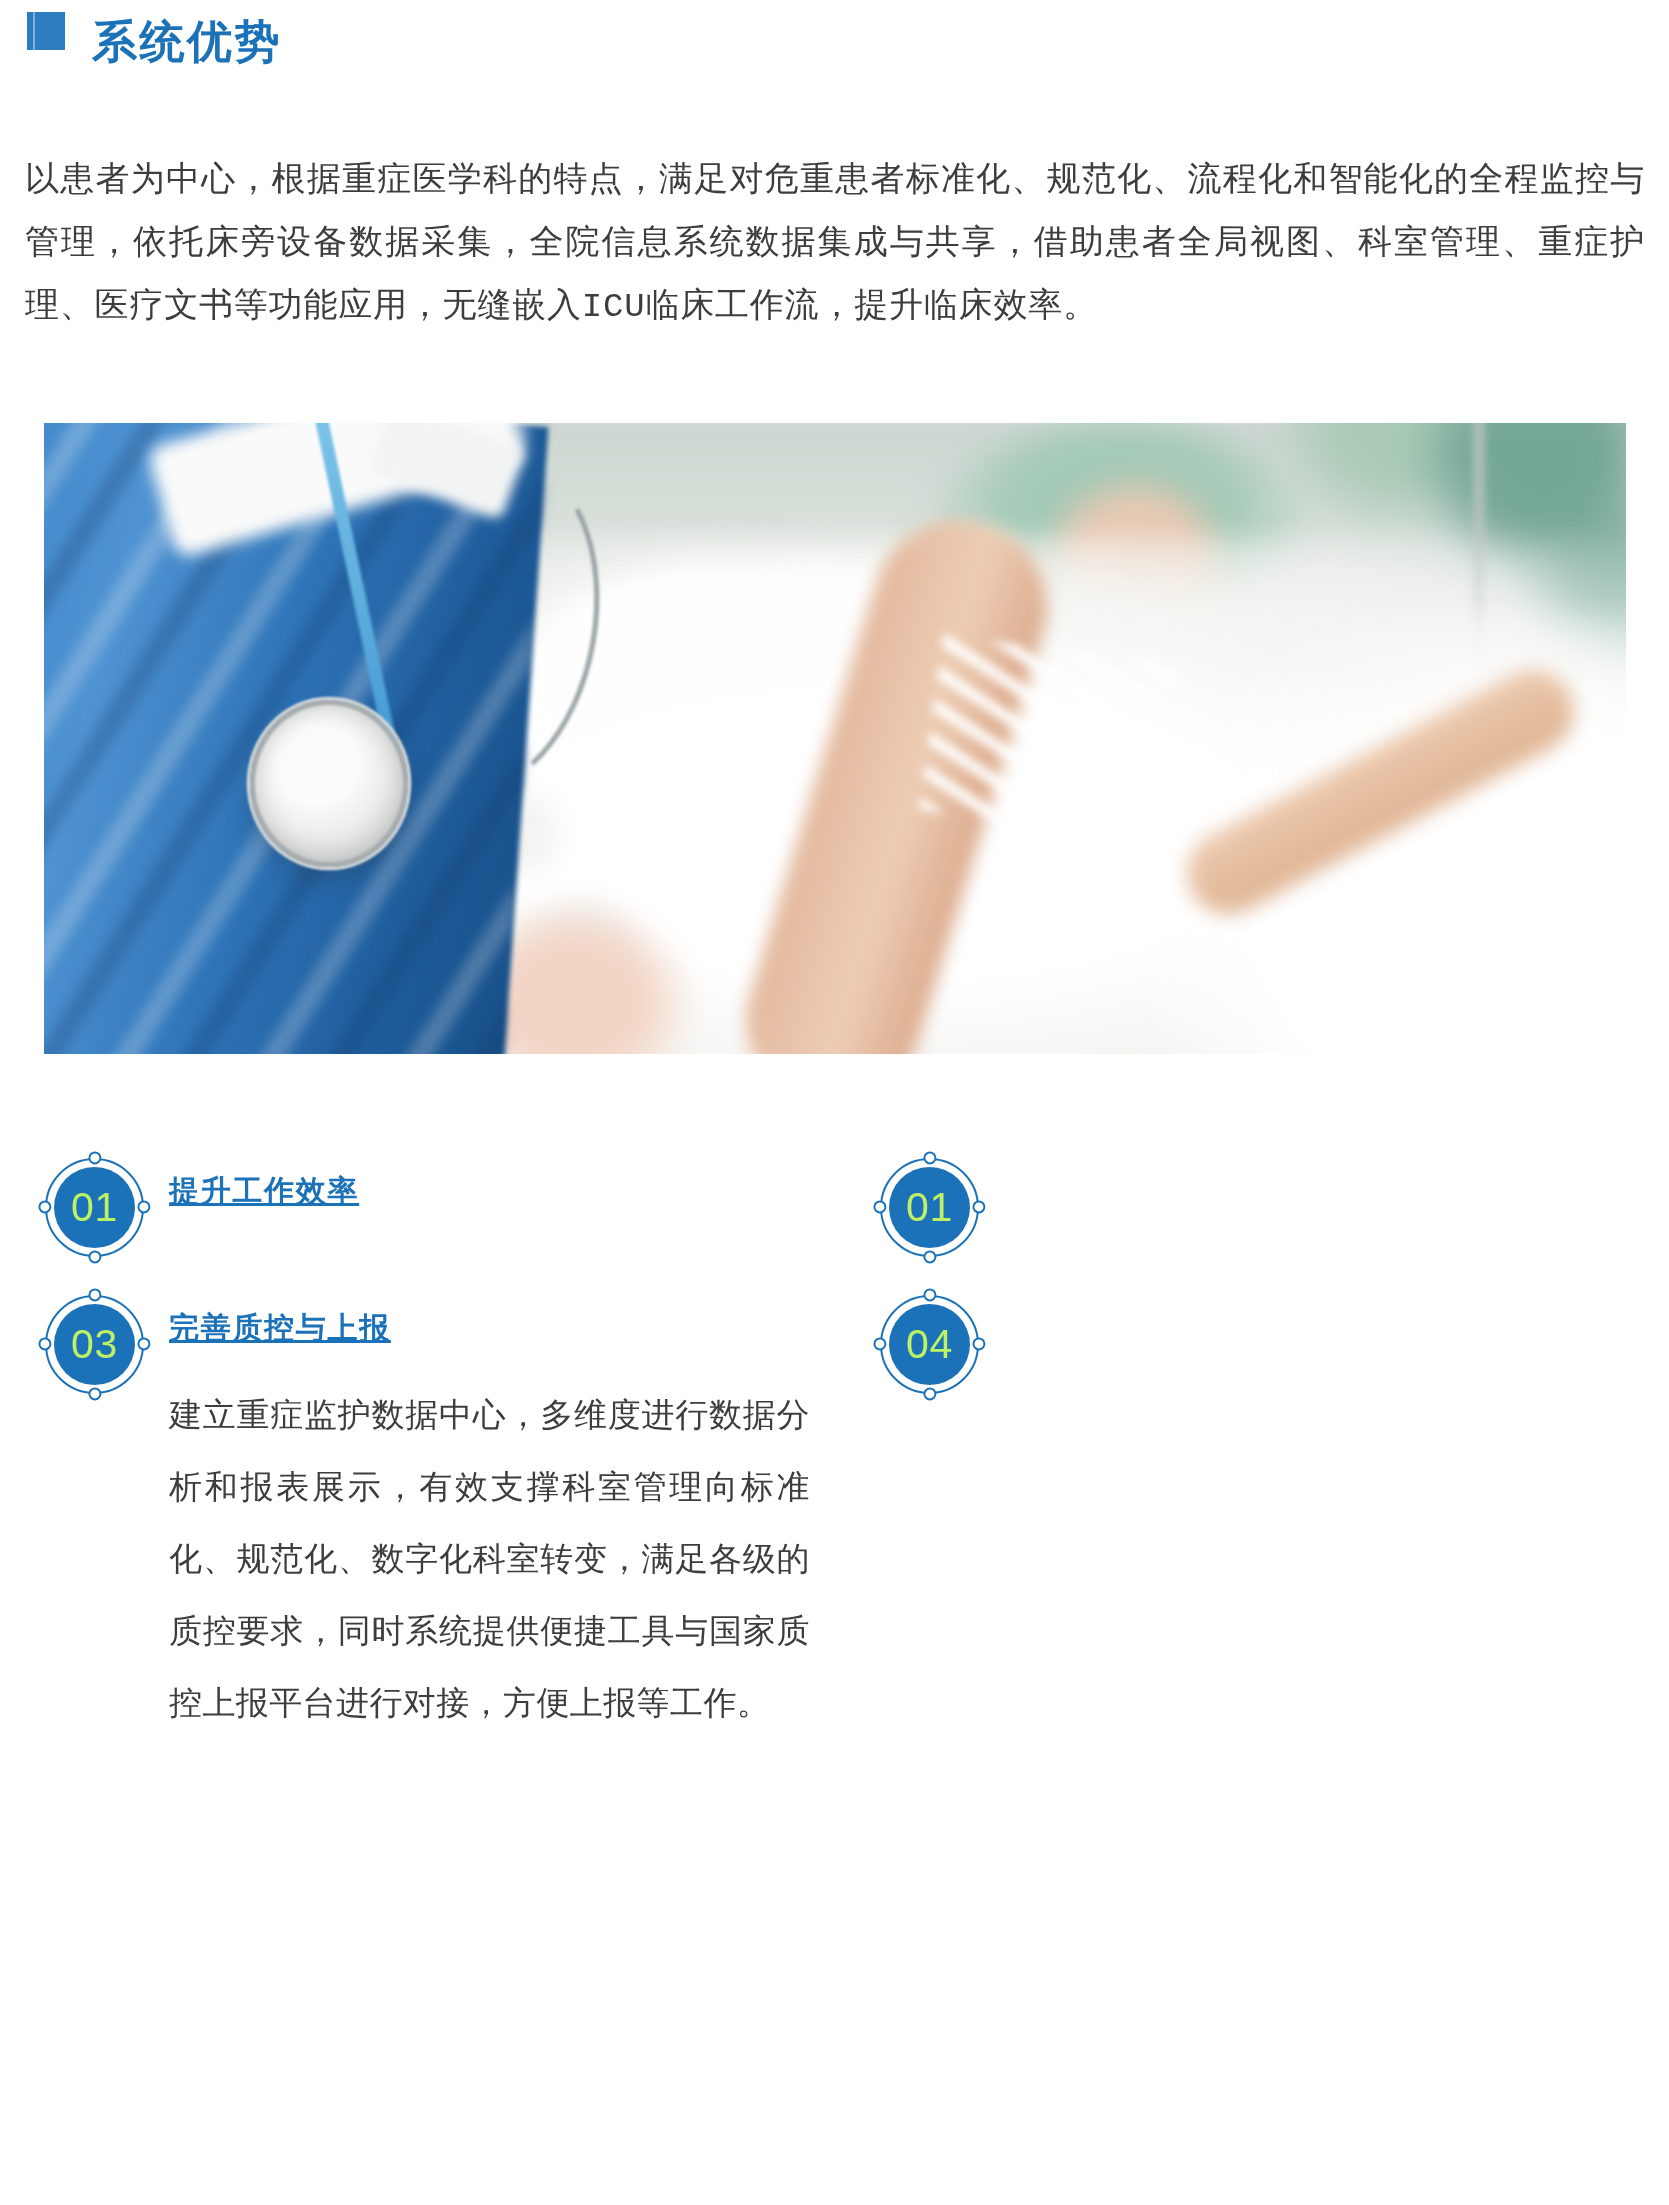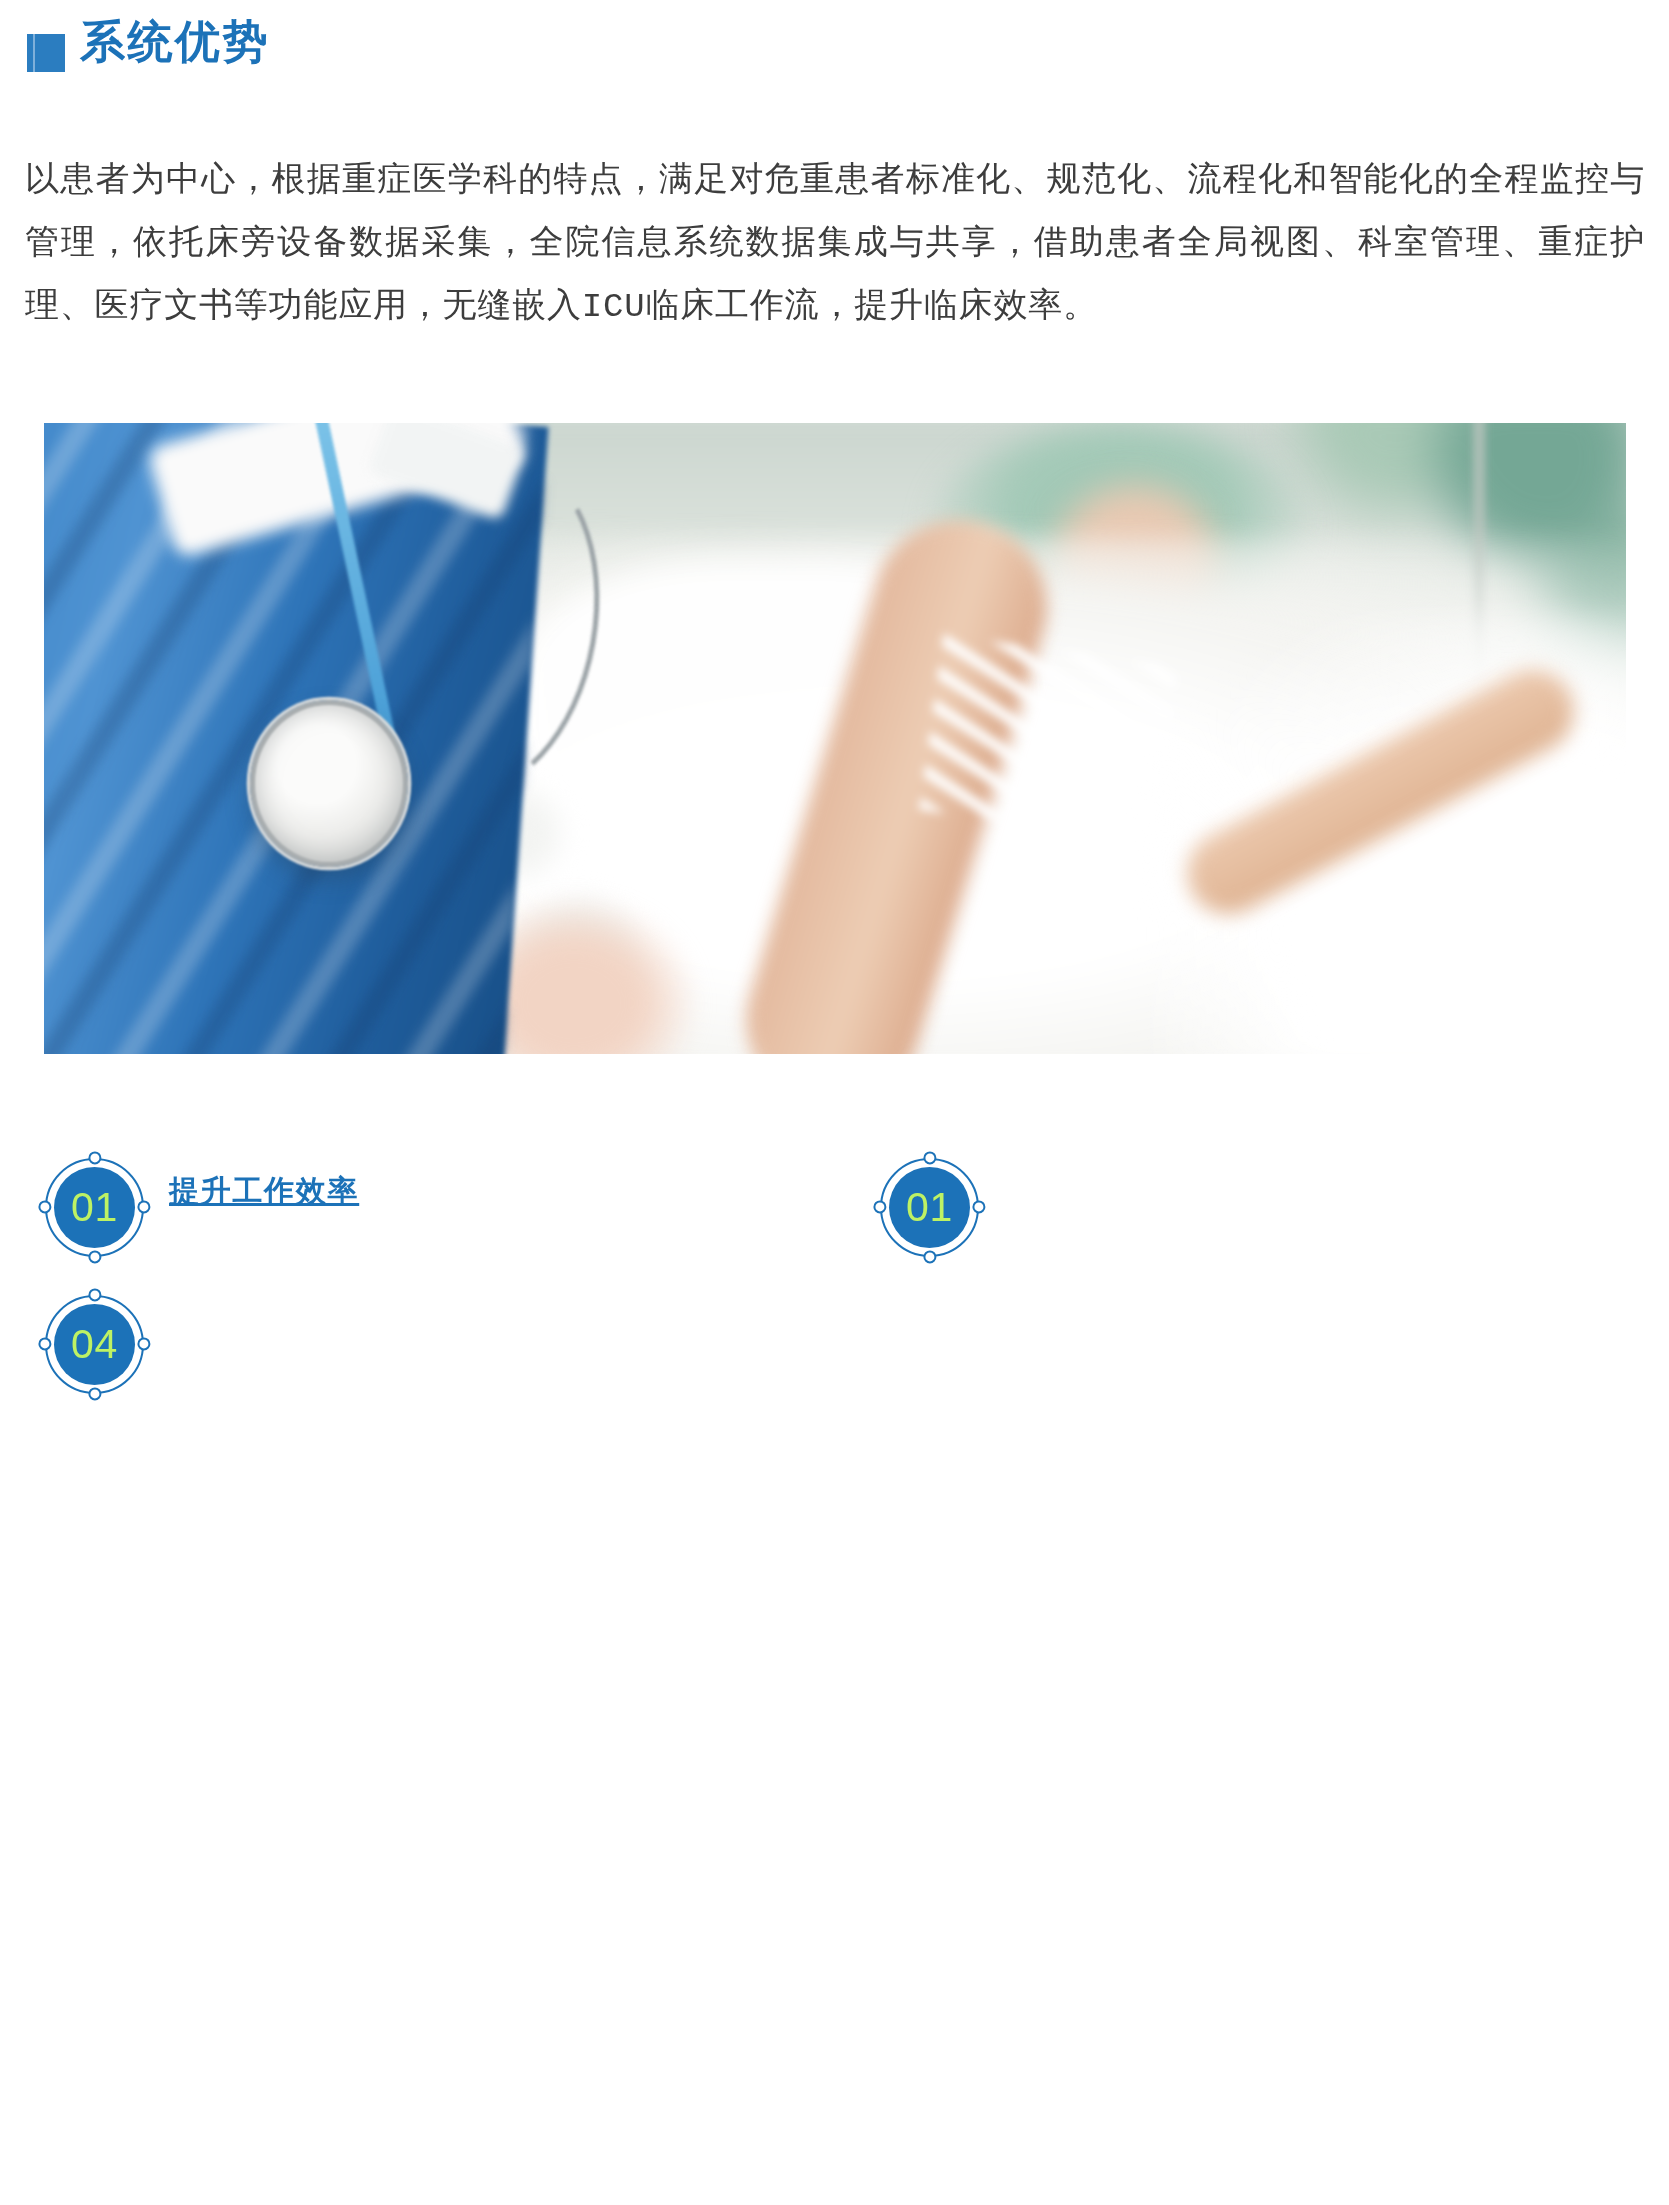--- a/index.html
+++ b/index.html
@@ -5,21 +5,21 @@
   :root { --accent:#1c72b8; --body-ink:#3d3d3d; }
   * { box-sizing:border-box; }
   html,body { margin:0; padding:0; }
   body {
     width:1670px; height:2205px; overflow:hidden; background:#ffffff;
     font-family:"Liberation Sans","DejaVu Sans",sans-serif;
     color:var(--body-ink);
   }
 
   
-  .hdr { display:flex; align-items:flex-end; gap:15px; margin:11.6px 0 0 27px; }
+  .hdr { display:flex; align-items:flex-start; gap:27px; margin:11.6px 0 0 27px; }
   .hdr-square {
     width:38px; height:38px;
     background:linear-gradient(90deg,#2b7dc0 0 16%, #7fb0da 16% 20%, #2b7dc0 20% 100%);
   }
   .hdr h1 {
     margin:0; font-size:45px; font-weight:bold; letter-spacing:2.5px;
     color:var(--accent);
   }
 
   
@@ -182,20 +182,34 @@
     <div class="badge">
       <span class="badge-ring"></span>
       <span class="dot n"></span>
       <span class="dot s"></span>
       <span class="dot w"></span>
       <span class="dot e"></span>
       <span class="badge-core">01</span>
     </div>
   </section>
 
+  <section class="item">
+    <div class="badge">
+      <span class="badge-ring"></span>
+      <span class="dot n"></span>
+      <span class="dot s"></span>
+      <span class="dot w"></span>
+      <span class="dot e"></span>
+      <span class="badge-core">03</span>
+    </div>
+    <div class="content">
+      <h2>完善质控与上报</h2>
+      <p class="body">建立重症监护数据中心，多维度进行数据分析和报表展示，有效支撑科室管理向标准化、规范化、数字化科室转变，满足各级的质控要求，同时系统提供便捷工具与国家质控上报平台进行对接，方便上报等工作。</p>
+    </div>
+  </section>
 
   <section class="item">
     <div class="badge">
       <span class="badge-ring"></span>
       <span class="dot n"></span>
       <span class="dot s"></span>
       <span class="dot w"></span>
       <span class="dot e"></span>
       <span class="badge-core">04</span>
     </div>

